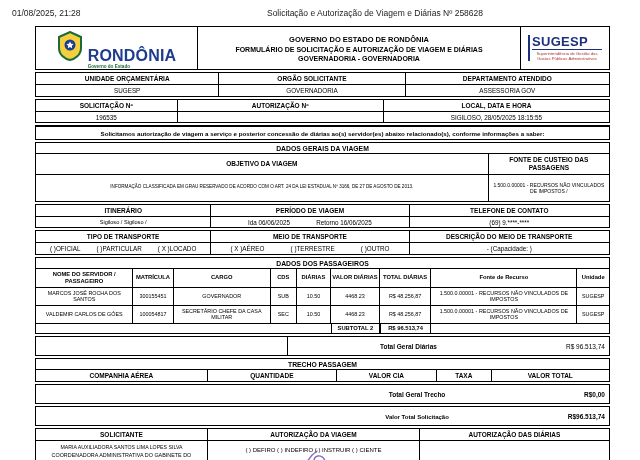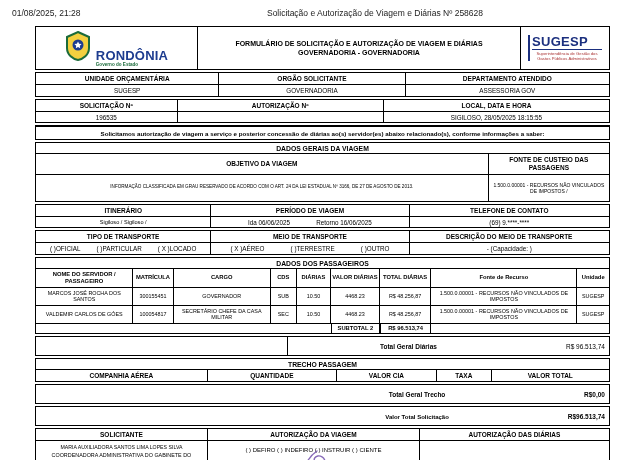--- a/index.html
+++ b/index.html
@@ -22,21 +22,21 @@
   .bar-title { font-weight:bold; text-align:center; font-size:6.8px; padding:2px 0 1px; }
 
   
   .head-row { display:flex; height:42px; }
   .head-left { width:162px; border-right:1px solid #000; display:flex; align-items:center; justify-content:center; gap:5px; }
   .head-center { flex:1; border-right:1px solid #000; display:flex; flex-direction:column; align-items:center; justify-content:center; gap:2px; text-align:center; }
   .head-right { width:88px; display:flex; flex-direction:column; align-items:center; justify-content:center; }
   .t1 { font-size:7.5px; font-weight:bold; }
   .t2 { font-size:7px; font-weight:bold; }
   .t3 { font-size:7px; font-weight:bold; }
-  .ro-name { font-size:13px; font-weight:bold; color:#1d3c8f; letter-spacing:.2px; line-height:1;margin-top:20px; }
+  .ro-name { font-size:16px; font-weight:bold; color:#1d3c8f; letter-spacing:.2px; line-height:1;margin-top:20px; }
   .ro-sub { font-size:4.6px; color:#1b6b3a; font-weight:bold; }
   .sug-wrap { display:flex; align-items:stretch; gap:2px; }
   .sug-bar { width:2px; background:#1b2f7e; }
   .sug-name { font-size:13px; font-weight:bold; color:#1b2f7e; line-height:1; letter-spacing:.3px; }
   .sug-sub { font-size:4.2px; color:#a33; border-top:1px solid #1b2f7e; margin-top:1px; padding-top:1px; text-align:center; line-height:1.25; width:70px; }
 
   
   .c33a { width:32%; } .c33b { width:32.5%; } .c33c { width:35.5%; }
   .cSa { width:24.7%; } .cSb { width:36%; } .cSc { width:39.3%; }
   .cIa { width:30.6%; } .cIb { width:34.6%; } .cIc { width:34.8%; }
@@ -89,20 +89,21 @@
             <circle cx="13" cy="14" r="5.5" fill="#1d3c8f"></circle>
             <path d="M13 10.5 l1.1 2.3 2.5 .3 -1.8 1.7 .4 2.5 -2.2-1.2 -2.2 1.2 .4-2.5 -1.8-1.7 2.5-.3 Z" fill="#fff"></path>
           </svg>
         </span>
         <span>
           <div class="ro-name">RONDÔNIA</div>
           <div class="ro-sub">Governo do Estado</div>
         </span>
       </div>
       <div class="head-center cell">
+        <div class="t1">GOVERNO DO ESTADO DE RONDÔNIA</div>
         <div class="t2">FORMULÁRIO DE SOLICITAÇÃO E AUTORIZAÇÃO DE VIAGEM E DIÁRIAS</div>
         <div class="t3">GOVERNADORIA - GOVERNADORIA</div>
       </div>
       <div class="head-right cell">
         <div class="sug-wrap">
           <div class="sug-bar"></div>
           <div>
             <div class="sug-name">SUGESP</div>
             <div class="sug-sub">Superintendência de Gestão dos Gastos Públicos Administrativos</div>
           </div>

